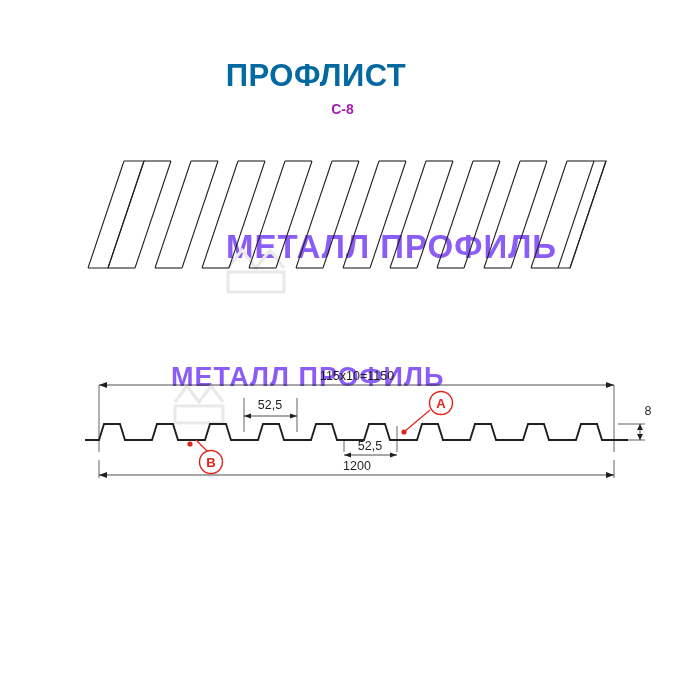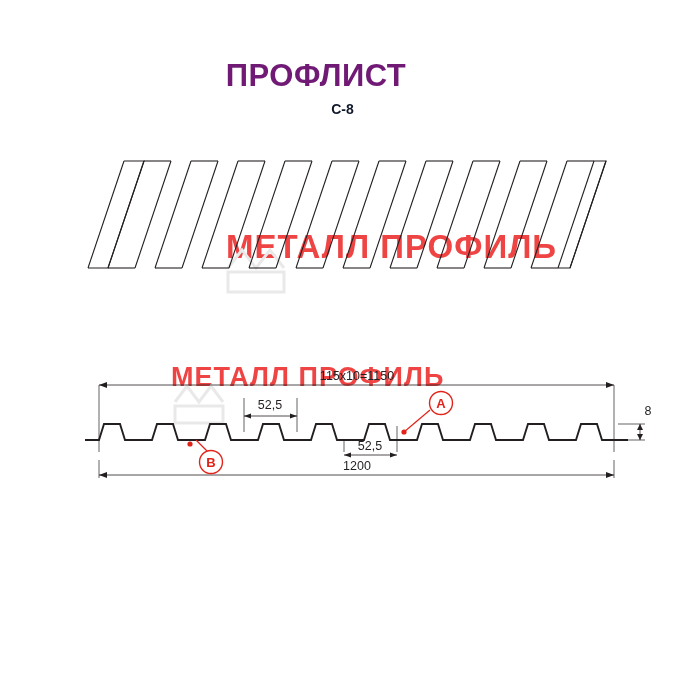--- a/index.html
+++ b/index.html
@@ -23,50 +23,50 @@
   }
   .title {
     position: absolute;
     top: 58px;
     left: 0;
     width: 632px;
     text-align: center;
     font-size: 31px;
     font-weight: bold;
     letter-spacing: 0.5px;
-    color: #701a75;
+    color: #0369a1;
   }
   .subtitle {
     position: absolute;
     top: 101px;
     left: 0;
     width: 685px;
     text-align: center;
     font-size: 14px;
     font-weight: bold;
-    color: #0f172a;
+    color: #a21caf;
   }
   .footnote {
     position: absolute;
     top: 621px;
     left: 0;
     width: 700px;
     text-align: center;
     font-size: 13.5px;
     font-weight: bold;
     color: #231f20;
   }
   .svg-layer {
     position: absolute;
     top: 0;
     left: 0;
   }
   .wm {
     position: absolute;
-    color: #ef4444;
+    color: #8b5cf6;
     font-weight: bold;
     letter-spacing: 1px;
     white-space: nowrap;
     user-select: none;
   }
   .wm1 {
     top: 228px;
     left: 226px;
     font-size: 33px;
   }

